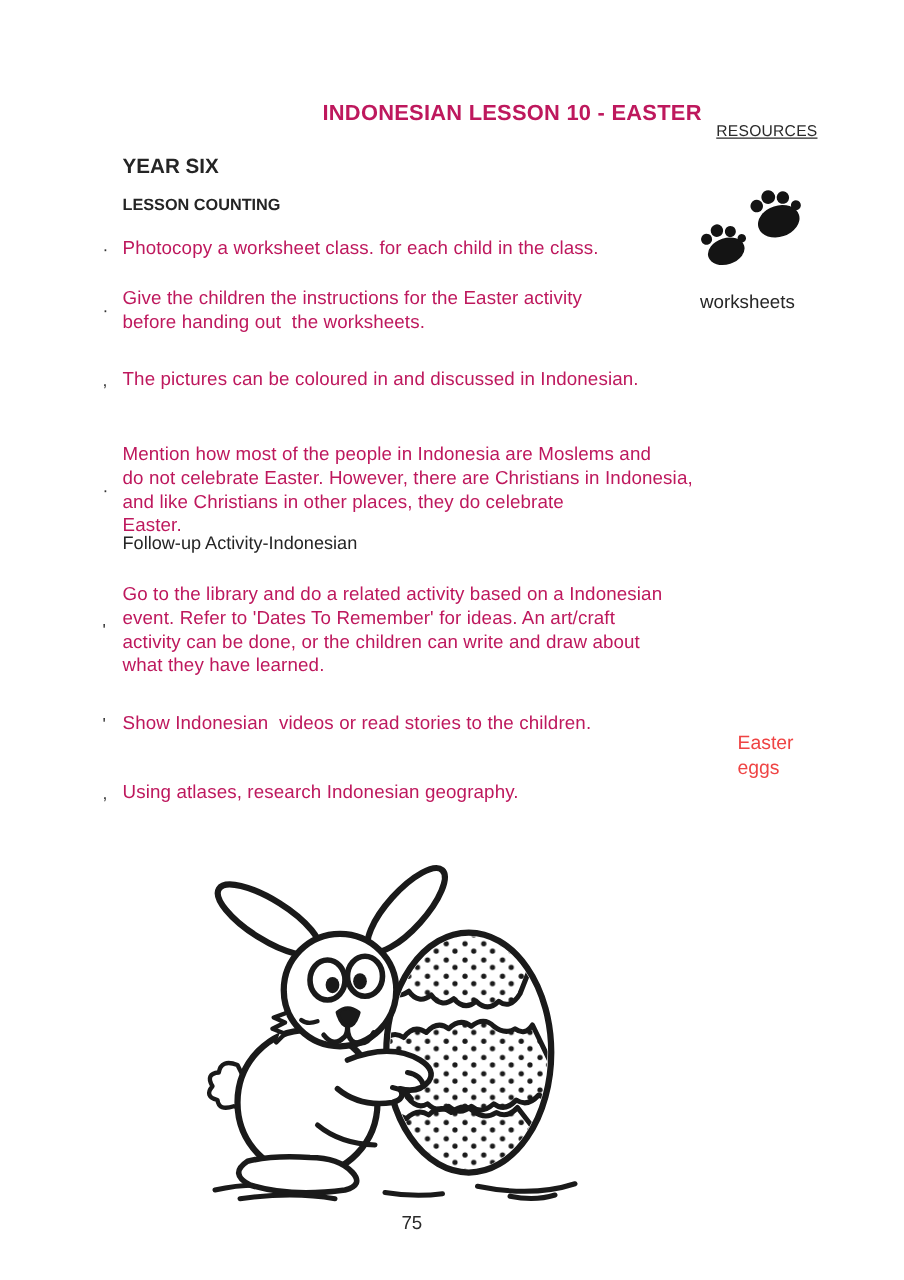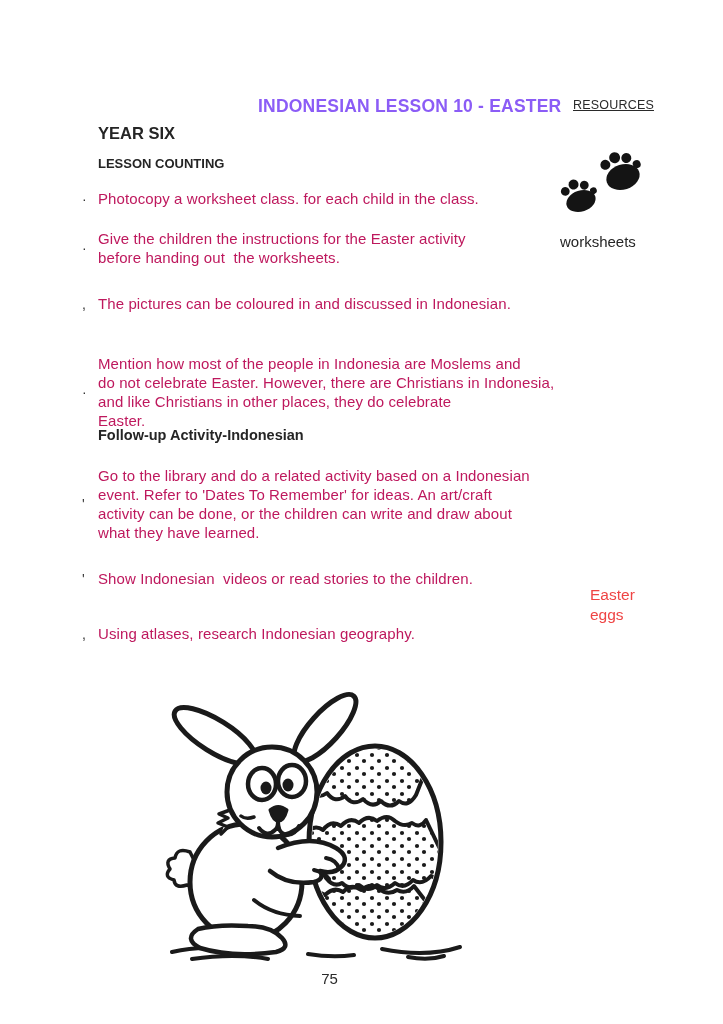--- a/index.html
+++ b/index.html
@@ -8,40 +8,39 @@
     width:723px;height:1024px;
     margin:0 auto;
     background:#ffffff;
     font-family:"Liberation Sans", sans-serif;
     color:#222222;
     overflow:hidden;
   }
   .abs{position:absolute;}
   .doc-title{
     left:258px;top:80px;
-    font-size:17.5px;font-weight:bold;color:#8b5cf6;letter-spacing:.2px;
+    font-size:17.5px;font-weight:bold;color:#be185d;letter-spacing:.2px;
     white-space:nowrap;
-    margin-top:16px;
   }
   .resources-heading{
     left:573px;top:98px;
     font-size:12.5px;font-weight:normal;color:#2a2a2a;
     text-decoration:underline;letter-spacing:.2px;white-space:nowrap;
   }
   .year-heading{
     left:98px;top:124px;
     font-size:16.5px;font-weight:bold;color:#252525;white-space:nowrap;text-align:center;
   }
   .section-heading{
     left:98px;top:156px;
     font-size:13px;font-weight:bold;color:#252525;white-space:nowrap;
   }
   .followup-heading{
     left:98px;top:427px;
-    font-size:14.5px;font-weight:bold;color:#252525;white-space:nowrap;
+    font-size:14.5px;font-weight:normal;color:#252525;white-space:nowrap;
   }
   .bullet{
     position:absolute;left:82px;
     display:flex;align-items:center;
   }
   .bullet .marker{
     flex:none;width:16px;
     font-size:14px;color:#333;line-height:1;
   }
   .bullet .btext{

